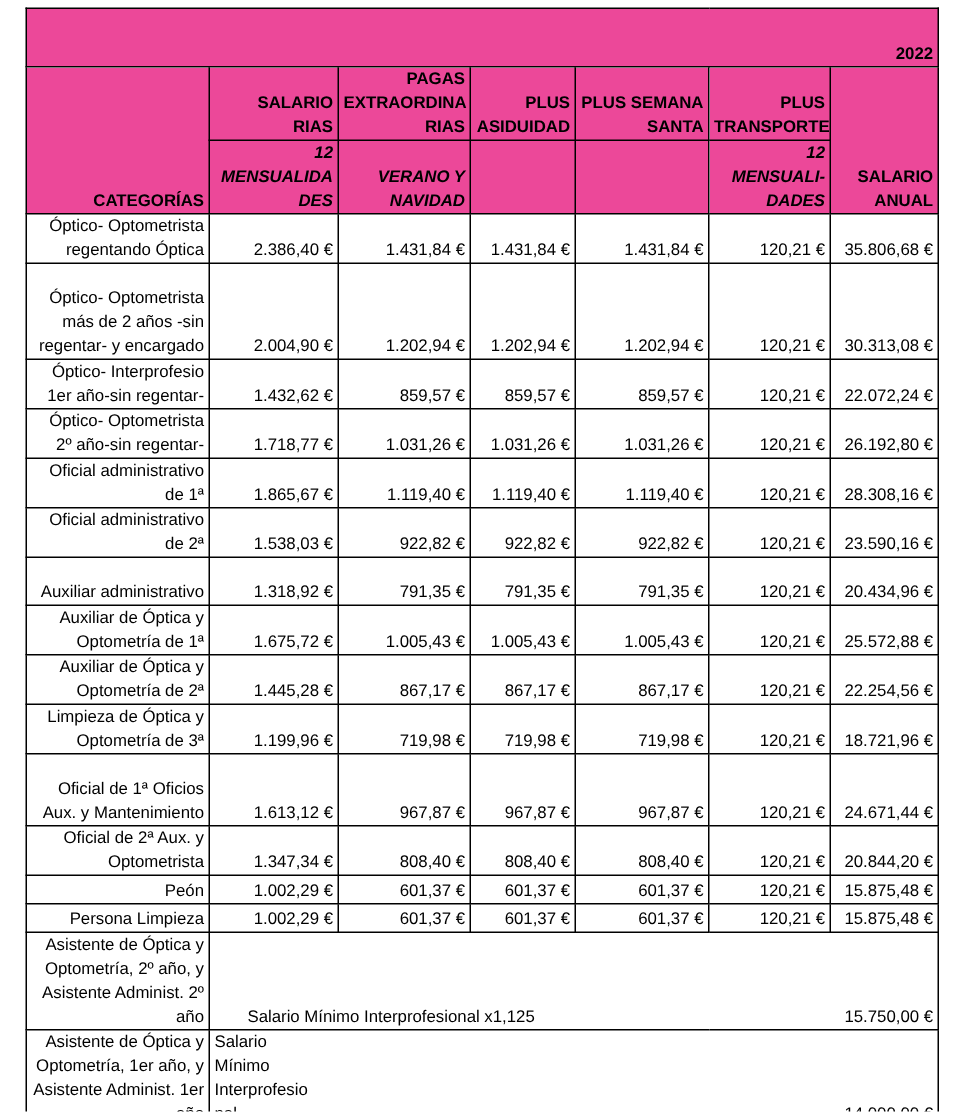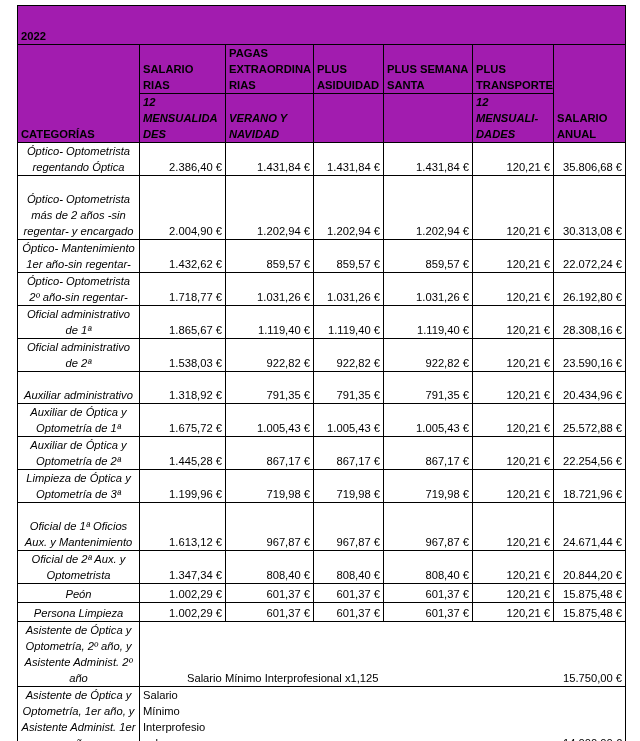--- a/index.html
+++ b/index.html
@@ -7,26 +7,26 @@
          font-family: "Liberation Sans", "DejaVu Sans", sans-serif; color: #000; }
   table.salary {
     position: absolute; left: 17px; top: 5px;
     border-collapse: collapse; table-layout: fixed;
     width: 608px; font-size: 11.2px; line-height: 16px;
   }
   table.salary td, table.salary th {
     border: 1.3px solid #000; padding: 0 3px; vertical-align: bottom;
     overflow: hidden;
   }
-  .hdr { background: #a21caf; font-weight: bold; text-align: left; vertical-align: middle; }
+  .hdr { background: #ec4899; font-weight: bold; text-align: right; vertical-align: middle; }
   .hdr-sub { vertical-align: top; }
   .title-row td { height: 38px; }
-  .cat { text-align: center; font-style: italic; }
+  .cat { text-align: right; }
   .num { text-align: right; white-space: nowrap; }
-  .note { text-align: right; }
+  .note { text-align: center; }
   col.c1 { width: 122px; } col.c2 { width: 86px; } col.c3 { width: 88px; }
   col.c4 { width: 70px; } col.c5 { width: 89px; } col.c6 { width: 81px; } col.c7 { width: 72px; }
   tr.h1 td { height: 46px; }
   tr.h2 td { height: 46px; font-style: italic; }
   tr.r2 td { height: 31px; }
   tr.r4 td { height: 63px; }
   tr.r3 td { height: 47px; }
   tr.r1 td { height: 18px; }
 </style>
 </head>
@@ -74,21 +74,21 @@
       <tr class="r4">
         <td class="cat">Óptico- Optometrista más de 2 años -sin regentar- y encargado</td>
         <td class="num">2.004,90 €</td>
         <td class="num">1.202,94 €</td>
         <td class="num">1.202,94 €</td>
         <td class="num">1.202,94 €</td>
         <td class="num">120,21 €</td>
         <td class="num">30.313,08 €</td>
       </tr>
       <tr class="r2">
-        <td class="cat">Óptico- Mantenimiento 1er año-sin regentar-</td>
+        <td class="cat">Óptico- Interprofesio 1er año-sin regentar-</td>
         <td class="num">1.432,62 €</td>
         <td class="num">859,57 €</td>
         <td class="num">859,57 €</td>
         <td class="num">859,57 €</td>
         <td class="num">120,21 €</td>
         <td class="num">22.072,24 €</td>
       </tr>
       <tr class="r2">
         <td class="cat">Óptico- Optometrista 2º año-sin regentar-</td>
         <td class="num">1.718,77 €</td>

